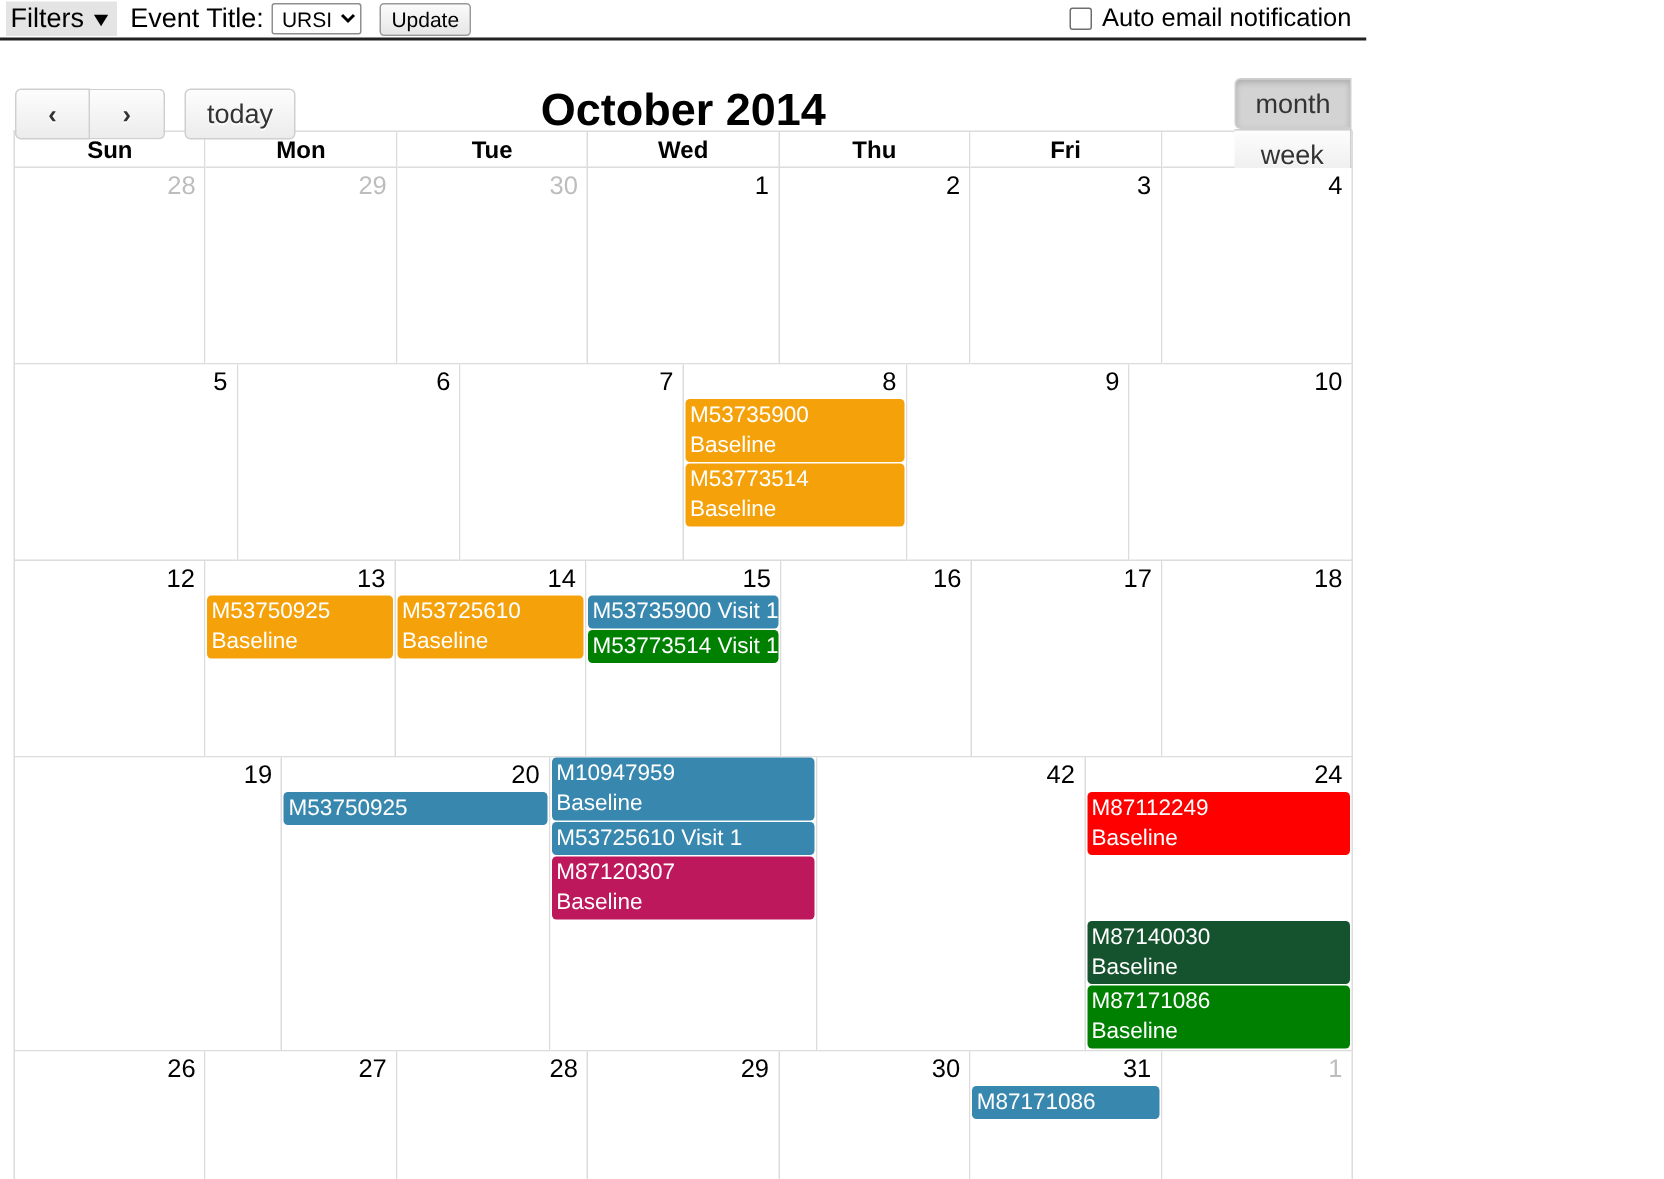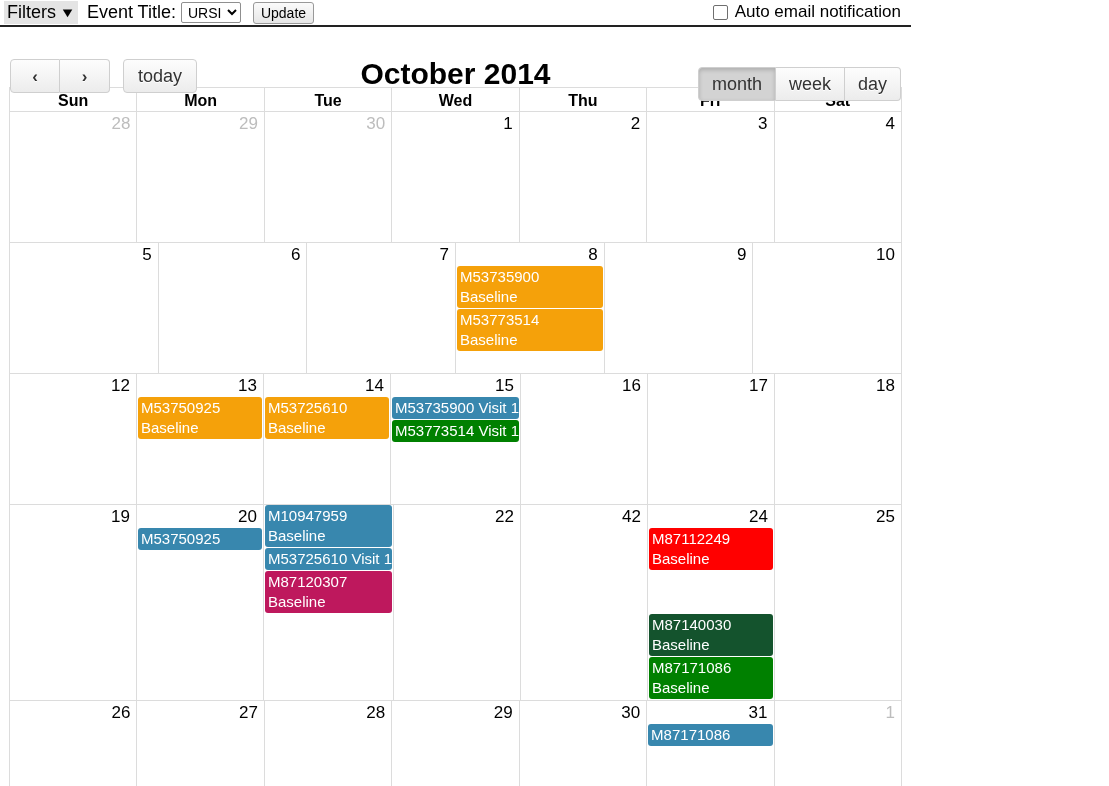--- a/index.html
+++ b/index.html
@@ -137,21 +137,21 @@
   .nav-group .fcbtn:last-child { border-radius: 0 4px 4px 0; border-left: none; }
   .arrow-ico {
     font-size: 17px;
     font-weight: bold;
     line-height: 17px;
     display: block;
   }
   .today-group { left: 123px; top: 32px; }
   .today-group .fcbtn { padding: 0 14px; border-radius: 4px; }
 
-  .view-group { right: 10px; top: 40px; }
+  .view-group { right: 10px; top: 25px; flex-direction: column; }
   .view-group .fcbtn { padding: 0 13px; border-radius: 0; border-left: none; }
   .view-group .fcbtn:first-child { border-radius: 4px 0 0 4px; border-left: 1px solid #cfcfcf; }
   .view-group .fcbtn:last-child { border-radius: 0 4px 4px 0; }
 
   .cal-title {
     position: absolute;
     left: 0; right: 0;
     top: 30px;
     text-align: center;
     font-size: 30px;
@@ -412,47 +412,39 @@
               <div class="event" style="background: rgb(56, 135, 174);">
                 <span class="ln">M53725610 Visit 1</span>
               </div>
               <div class="event" style="background: #be185d;">
                 <span class="ln">M87120307</span>
                 <span class="ln">Baseline</span>
               </div>
             </div>
           </div>
           <div class="day-cell">
-            <div class="daynum">22</div>
-            <div class="events"></div>
-          </div>
-          <div class="day-cell">
             <div class="daynum">42</div>
             <div class="events"></div>
           </div>
           <div class="day-cell">
             <div class="daynum">24</div>
             <div class="events">
               <div class="event" style="background: rgb(255, 0, 0);">
                 <span class="ln">M87112249</span>
                 <span class="ln">Baseline</span>
               </div>
               <div class="event" style="background: #14532d; margin-top: 44px;">
                 <span class="ln">M87140030</span>
                 <span class="ln">Baseline</span>
               </div>
               <div class="event" style="background: rgb(0, 128, 0);">
                 <span class="ln">M87171086</span>
                 <span class="ln">Baseline</span>
               </div>
             </div>
-          </div>
-          <div class="day-cell">
-            <div class="daynum">25</div>
-            <div class="events"></div>
           </div>
         </div>
         <div class="week-row">
           <div class="day-cell">
             <div class="daynum">26</div>
             <div class="events"></div>
           </div>
           <div class="day-cell">
             <div class="daynum">27</div>
             <div class="events"></div>

